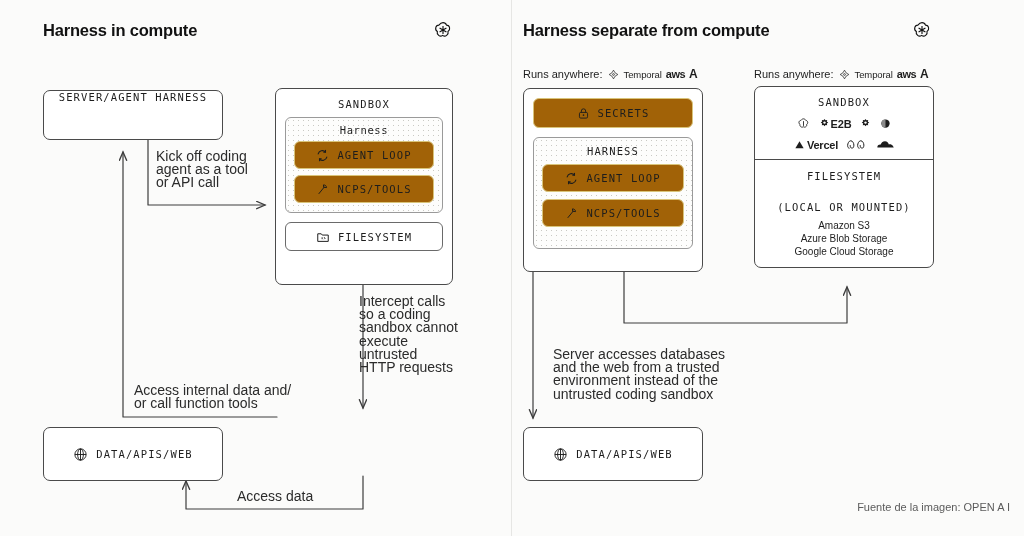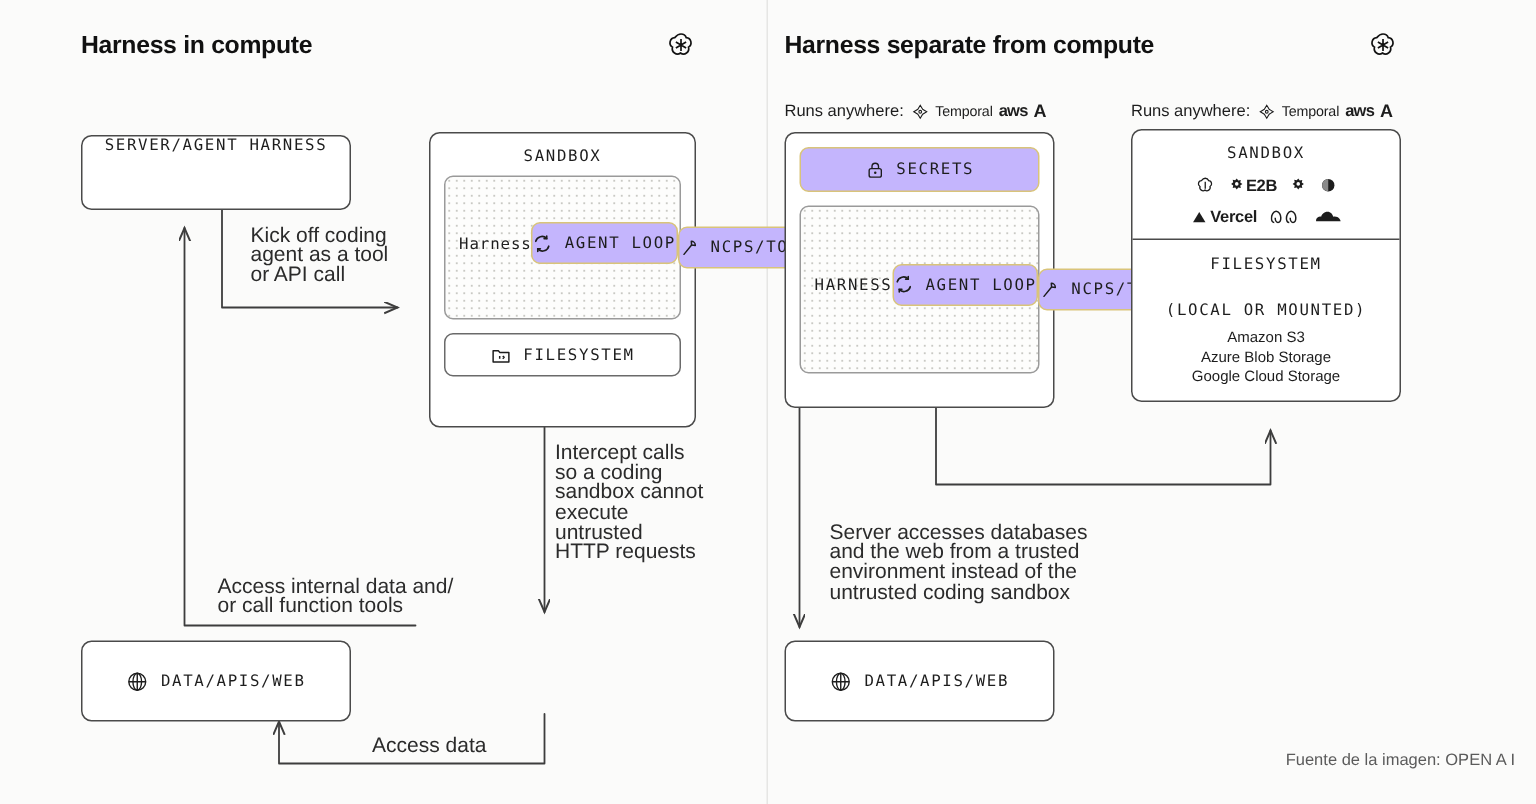--- a/index.html
+++ b/index.html
@@ -5,21 +5,21 @@
   html,body{margin:0;padding:0;}
   body{
     width:1024px;height:536px;
     background:#fbfbfa;
     font-family:"Liberation Sans", sans-serif;
     color:#1d1d1d;
     position:relative;
     overflow:hidden;
   }
   .panel{position:absolute;top:0;height:536px;}
-  #panel-left{left:12px;width:512px;}
+  #panel-left{left:1px;width:512px;}
   #panel-right{left:512px;width:512px;}
   .divider{position:absolute;left:511px;top:0;width:1px;height:536px;background:#e6e6e4;}
 
   .panel-title{
     position:absolute;
     font-size:16.5px;font-weight:700;letter-spacing:-0.2px;
     color:#111;
     white-space:nowrap;
   }
   #title-left{left:42px;top:21px;}
@@ -41,25 +41,25 @@
     font-size:10.5px;letter-spacing:1.1px;color:#1d1d1d;
     text-align:center;white-space:nowrap;
   }
   .dotted{
     border:1.1px solid #9a9a9a;
     border-radius:6px;
     background-color:#fdfdfc;
     background-image:radial-gradient(#c9c9c4 0.8px, transparent 0.9px);
     background-size:5px 5px;
     box-sizing:border-box;
-    display:flex;flex-direction:row;align-items:center;
+    display:flex;flex-direction:column;align-items:center;
   }
   .pill{
     box-sizing:border-box;
-    background:#c4b5fd;
+    background:#a16207;
     border:1.2px solid #d9c47a;
     border-radius:6px;
     display:flex;align-items:center;justify-content:center;
     gap:8px;
     font-family:"DejaVu Sans Mono","Liberation Mono",monospace;
     font-size:10.5px;letter-spacing:1.1px;color:#1d1d1d;
     white-space:nowrap;
   }
   .plainpill{
     box-sizing:border-box;

